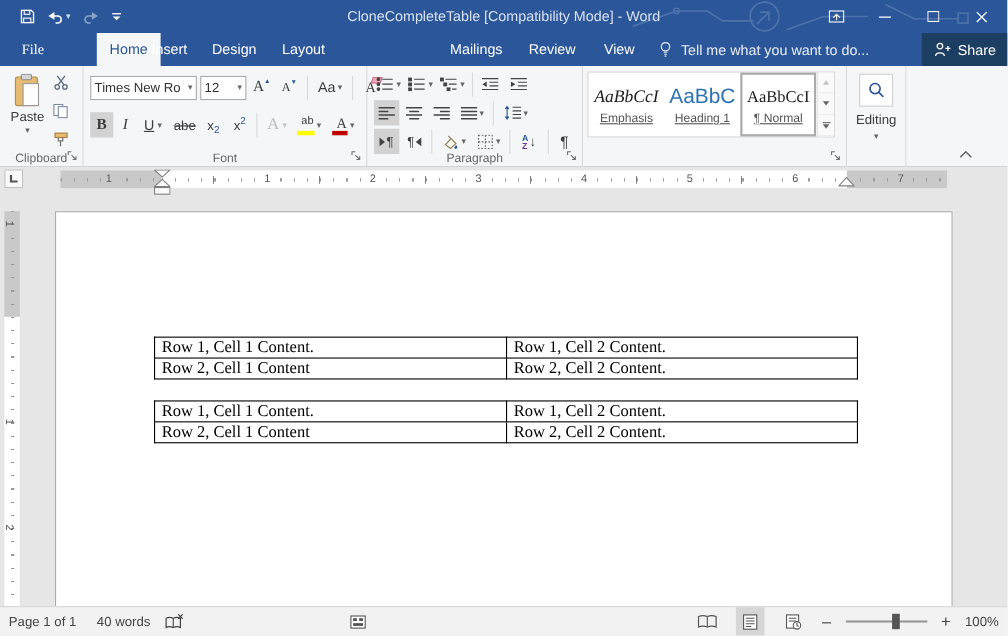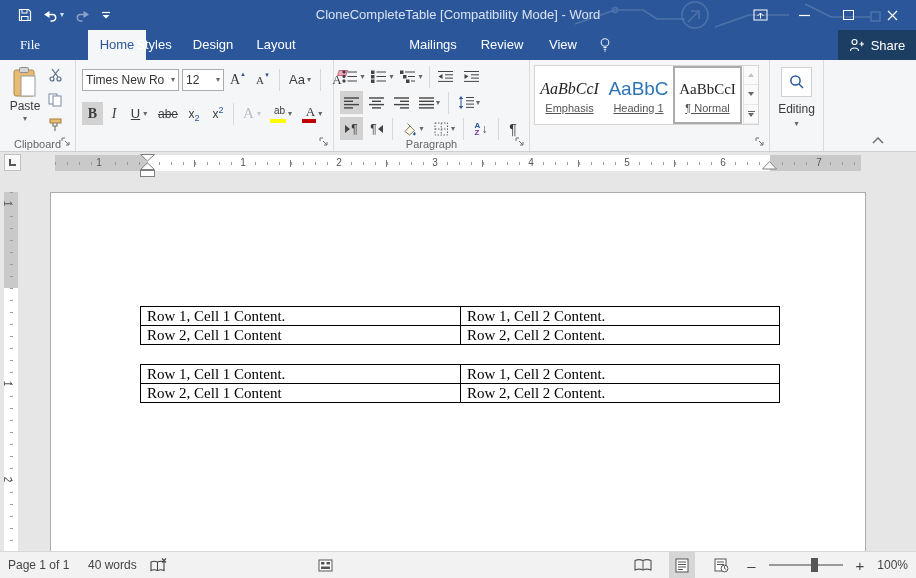--- a/index.html
+++ b/index.html
@@ -192,31 +192,32 @@
         <svg width="11" height="11" viewBox="0 0 11 11">
           <path d="M1 1 L10 10 M10 1 L1 10" stroke="#fff" stroke-width="1.2"></path>
         </svg>
       </span>
     </div>
   </div>
 
   <div class="tabrow">
     <span class="tab" style="left:8px;width:44px;font-family:Liberation Serif, serif;">File</span>
     <span class="tab active" style="left:64px;width:58px;margin-left:24px;">Home</span>
-    <span class="tab" style="left:130px;width:48px;">Styles</span>
+    <span class="tab" style="left:130px;width:48px;">Insert</span>
     <span class="tab" style="left:186px;width:54px;">Design</span>
     <span class="tab" style="left:248px;width:56px;">Layout</span>
     <span class="tab" style="left:400px;width:66px;">Mailings</span>
     <span class="tab" style="left:474px;width:56px;">Review</span>
     <span class="tab" style="left:540px;width:46px;">View</span>
     <span class="tellme">
       <svg width="14" height="16" viewBox="0 0 14 16">
         <circle cx="7" cy="5.5" r="3.8" fill="none" stroke="#e8edf5" stroke-width="1.1"></circle>
         <path d="M5.4 10.5 h3.2 M5.8 12.3 h2.4 M6.2 14 h1.6" stroke="#e8edf5" stroke-width="1.1"></path>
       </svg>
+      <span>Tell me what you want to do...</span>
     </span>
     <span class="sharebtn">
       <svg width="16" height="14" viewBox="0 0 16 14">
         <circle cx="5.5" cy="4" r="2.5" fill="none" stroke="#fff" stroke-width="1.2"></circle>
         <path d="M1.5 13 c0-4 8-4 8 0" fill="none" stroke="#fff" stroke-width="1.2"></path>
         <path d="M10.5 6 h4.5 M12.75 3.75 v4.5" stroke="#fff" stroke-width="1.2"></path>
       </svg>
       <span>Share</span>
     </span>
   </div>
@@ -314,20 +315,21 @@
           <span style="font-size:10px;position:relative;top:-3px;">ab</span>
           <span class="fx-bar" style="width:16px;background:#ffff00;"></span>
           <span class="dd">▾</span>
         </span>
         <span class="rbtn" style="width:28px;gap:3px;position:relative;">
           <span class="ltr-serif" style="font-size:13px;position:relative;top:-2px;">A</span>
           <span class="fx-bar" style="width:14px;background:#c00000;"></span>
           <span class="dd">▾</span>
         </span>
       </div>
+      <span class="glabel">Font</span>
       <svg class="launcher" viewBox="0 0 11 11">
         <path d="M1 4 V1 h3 M4 4 l4 4 M8 5 v3 h-3" fill="none" stroke="#707070"></path>
       </svg>
     </div>
 
     <div class="rgroup" id="g-paragraph" style="left:334px;width:196px;">
       <div class="prow" style="top:5px;">
         <span class="rbtn" style="width:27px;gap:2px;">
           <svg width="16" height="13" viewBox="0 0 16 13">
             <g fill="#444" stroke="#444">

